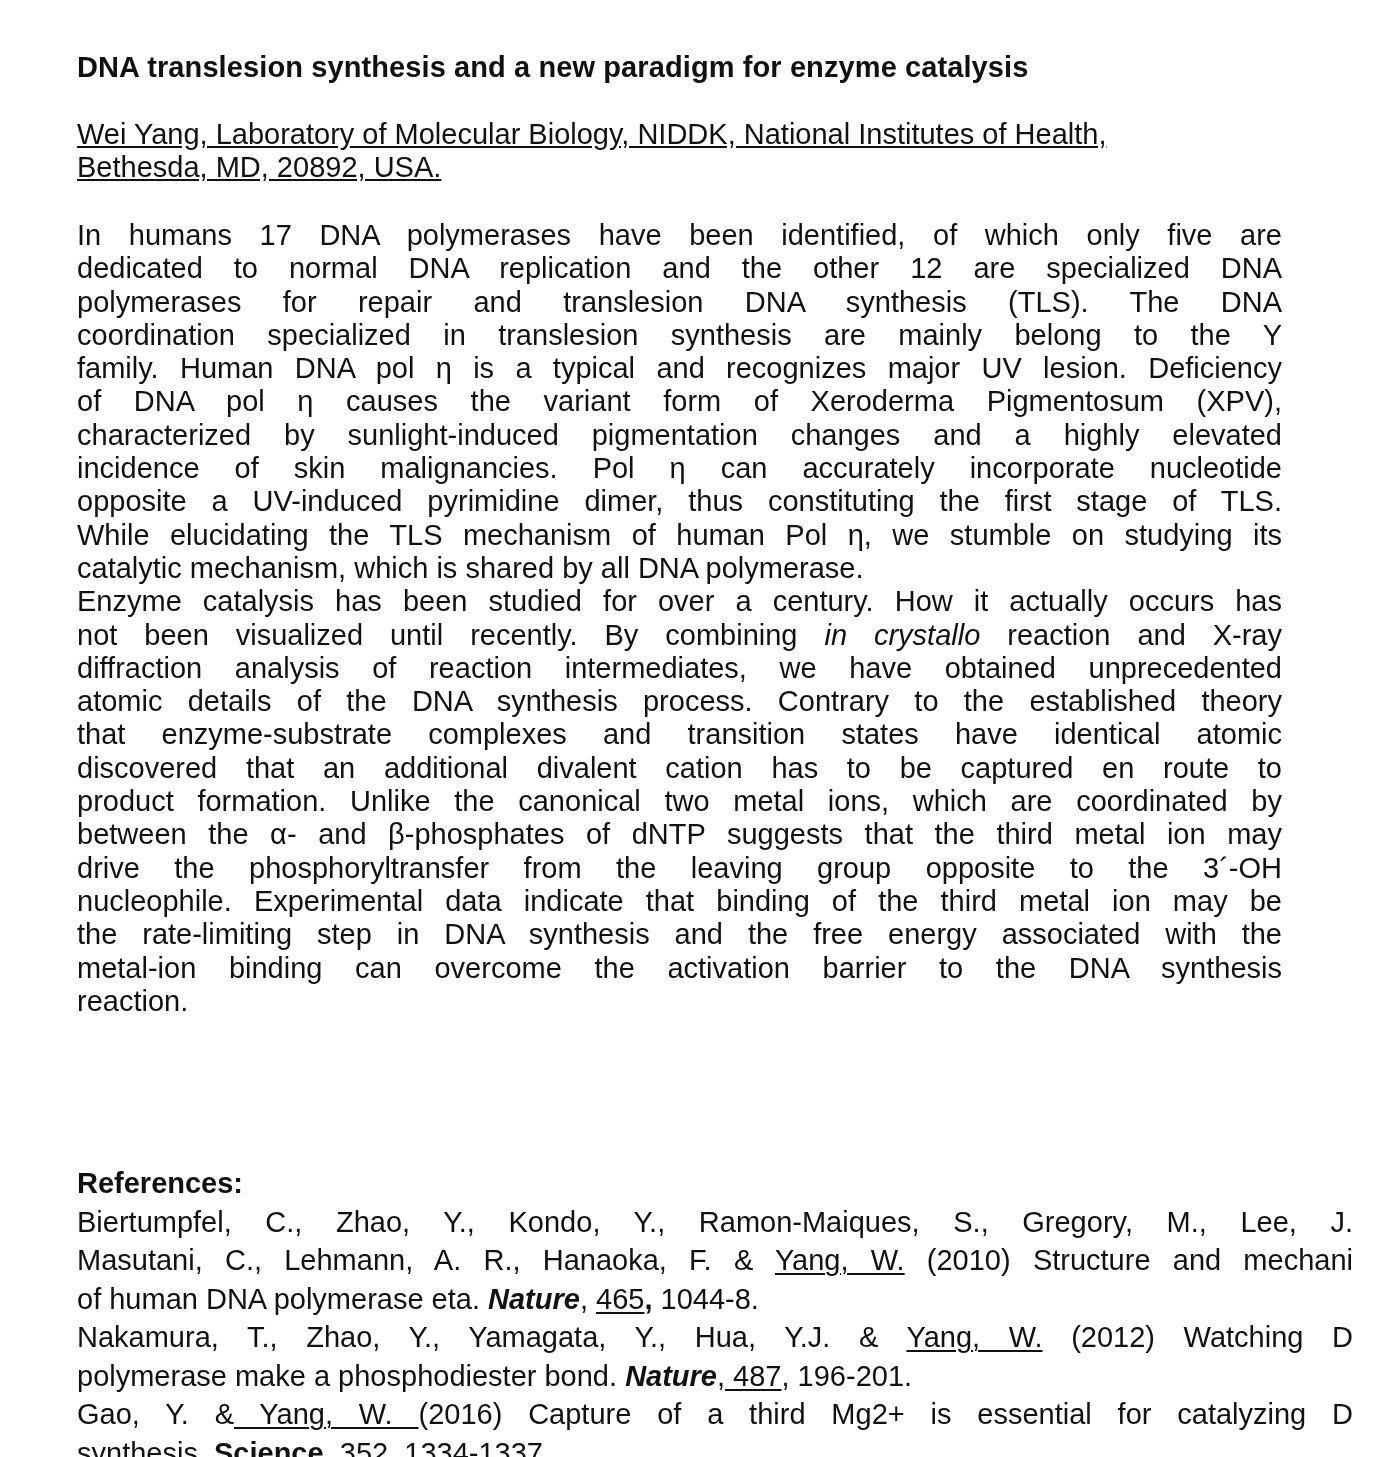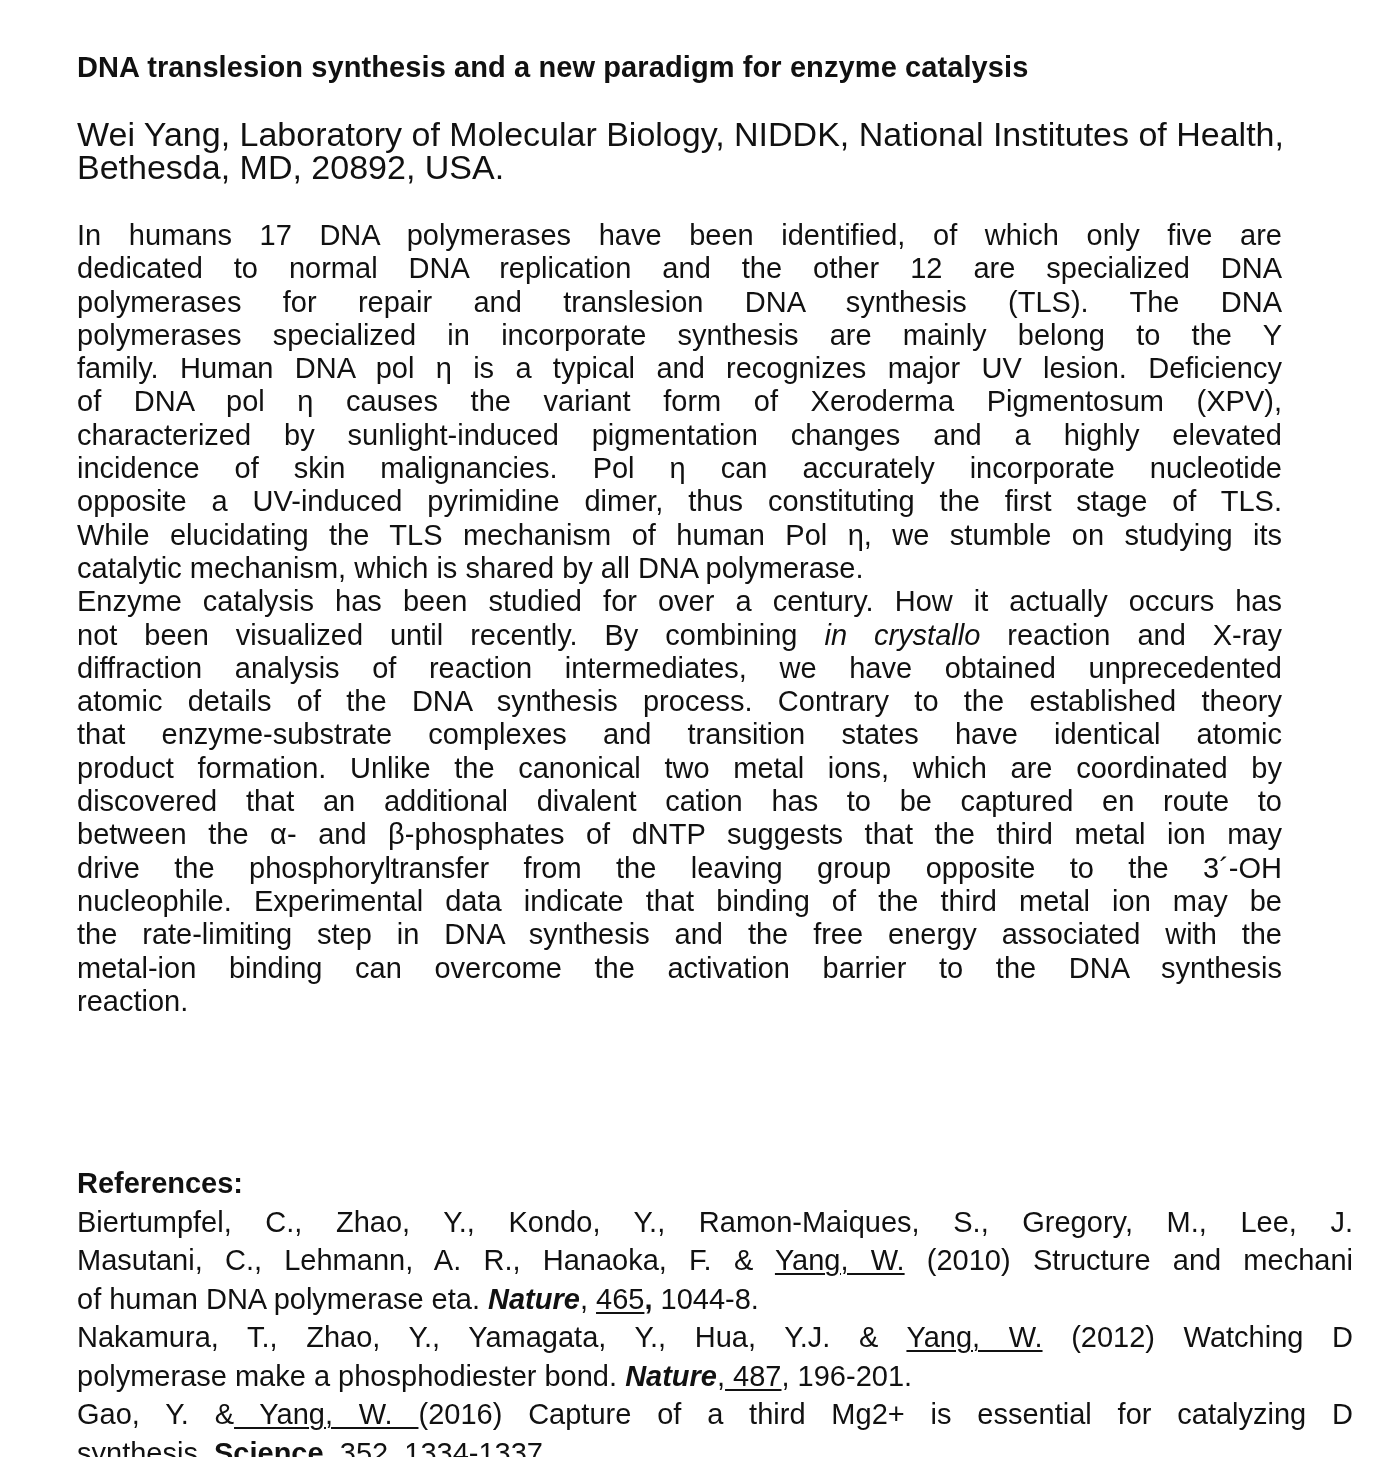--- a/index.html
+++ b/index.html
@@ -1,19 +1,19 @@
 <!DOCTYPE html>
 <html><head>
 <meta charset="utf-8">
 <style>
   html, body { margin: 0; padding: 0; background: #ffffff; }
   body { width: 1393px; height: 1457px; position: relative; overflow: hidden;
          font-family: "Liberation Sans", "DejaVu Sans", sans-serif; color: #111111; }
   .title { position: absolute; left: 77px; top: 51px; font-size: 29px; font-weight: bold; letter-spacing: 0.1px; white-space: nowrap; text-align: center; }
-  .affil { position: absolute; left: 77px; top: 118px; width: 1240px; font-size: 34px; line-height: 33px; }
+  .affil { position: absolute; left: 77px; top: 118px; width: 1240px; font-size: 29px; line-height: 33px; text-decoration: underline; }
   .affil .ln { white-space: nowrap; }
   .body { position: absolute; left: 77px; top: 219px; width: 1205px; font-size: 29px; line-height: 33.3px; }
   .ln { display: block; white-space: nowrap; }
   .just { text-align: justify; text-align-last: justify; white-space: normal; height: 33.3px; overflow: visible; }
   .refs { position: absolute; left: 77px; top: 1164px; width: 1276px; font-size: 29px; line-height: 38.5px; }
   .refs-head { font-weight: bold; }
   .refs .just { height: 38.5px; }
   .u { text-decoration: underline; text-decoration-thickness: 2px; text-underline-offset: 3px; }
   .i { font-style: italic; }
   .b { font-weight: bold; }
@@ -26,35 +26,35 @@
 
 <div class="affil">
   <span class="ln">Wei Yang, Laboratory of Molecular Biology, NIDDK, National Institutes of Health,</span>
   <span class="ln">Bethesda, MD, 20892, USA.</span>
 </div>
 
 <div class="body" id="body-text">
     <div class="ln just"><span>In humans 17 DNA polymerases have been identified, of which only five are</span></div>
     <div class="ln just"><span>dedicated to normal DNA replication and the other 12 are specialized DNA</span></div>
     <div class="ln just"><span>polymerases for repair and translesion DNA synthesis (TLS). The DNA</span></div>
-    <div class="ln just"><span>polymerases specialized in incorporate synthesis are mainly belong to the Y</span></div>
+    <div class="ln just"><span>coordination specialized in translesion synthesis are mainly belong to the Y</span></div>
     <div class="ln just"><span>family. Human DNA pol η is a typical and recognizes major UV lesion. Deficiency</span></div>
     <div class="ln just"><span>of DNA pol  η causes the variant form of Xeroderma Pigmentosum (XPV),</span></div>
     <div class="ln just"><span>characterized by sunlight-induced pigmentation changes and a highly elevated</span></div>
     <div class="ln just"><span>incidence of skin malignancies. Pol η can accurately incorporate nucleotide</span></div>
     <div class="ln just"><span>opposite a UV-induced pyrimidine dimer, thus constituting the first stage of TLS.</span></div>
     <div class="ln just"><span>While elucidating the TLS mechanism of human Pol η, we stumble on studying its</span></div>
     <div class="ln"><span>catalytic mechanism, which is shared by all DNA polymerase.</span></div>
     <div class="ln just"><span>Enzyme catalysis has been studied for over a century. How it actually occurs has</span></div>
     <div class="ln just"><span>not been visualized until recently. By combining </span><span class="i">in crystallo</span><span> reaction and X-ray</span></div>
     <div class="ln just"><span>diffraction analysis of reaction intermediates, we have obtained unprecedented</span></div>
     <div class="ln just"><span>atomic details of the DNA synthesis process. Contrary to the established theory</span></div>
     <div class="ln just"><span>that enzyme-substrate complexes and transition states have identical atomic</span></div>
+    <div class="ln just"><span>discovered that an additional divalent cation has to be captured en route to</span></div>
     <div class="ln just"><span>product formation. Unlike the canonical two metal ions, which are coordinated by</span></div>
-    <div class="ln just"><span>discovered that an additional divalent cation has to be captured en route to</span></div>
     <div class="ln just"><span>between the  α- and β-phosphates of dNTP suggests that the third metal ion may</span></div>
     <div class="ln just"><span>drive the phosphoryltransfer from the leaving group opposite to the 3´-OH</span></div>
     <div class="ln just"><span>nucleophile. Experimental data indicate that binding of the third metal ion may be</span></div>
     <div class="ln just"><span>the rate-limiting step in DNA synthesis and the free energy associated with the</span></div>
     <div class="ln just"><span>metal-ion binding can overcome the activation barrier to the DNA synthesis</span></div>
     <div class="ln"><span>reaction.</span></div>
   </div>
 
 <div class="refs">
   <div class="refs-head">References:</div>

